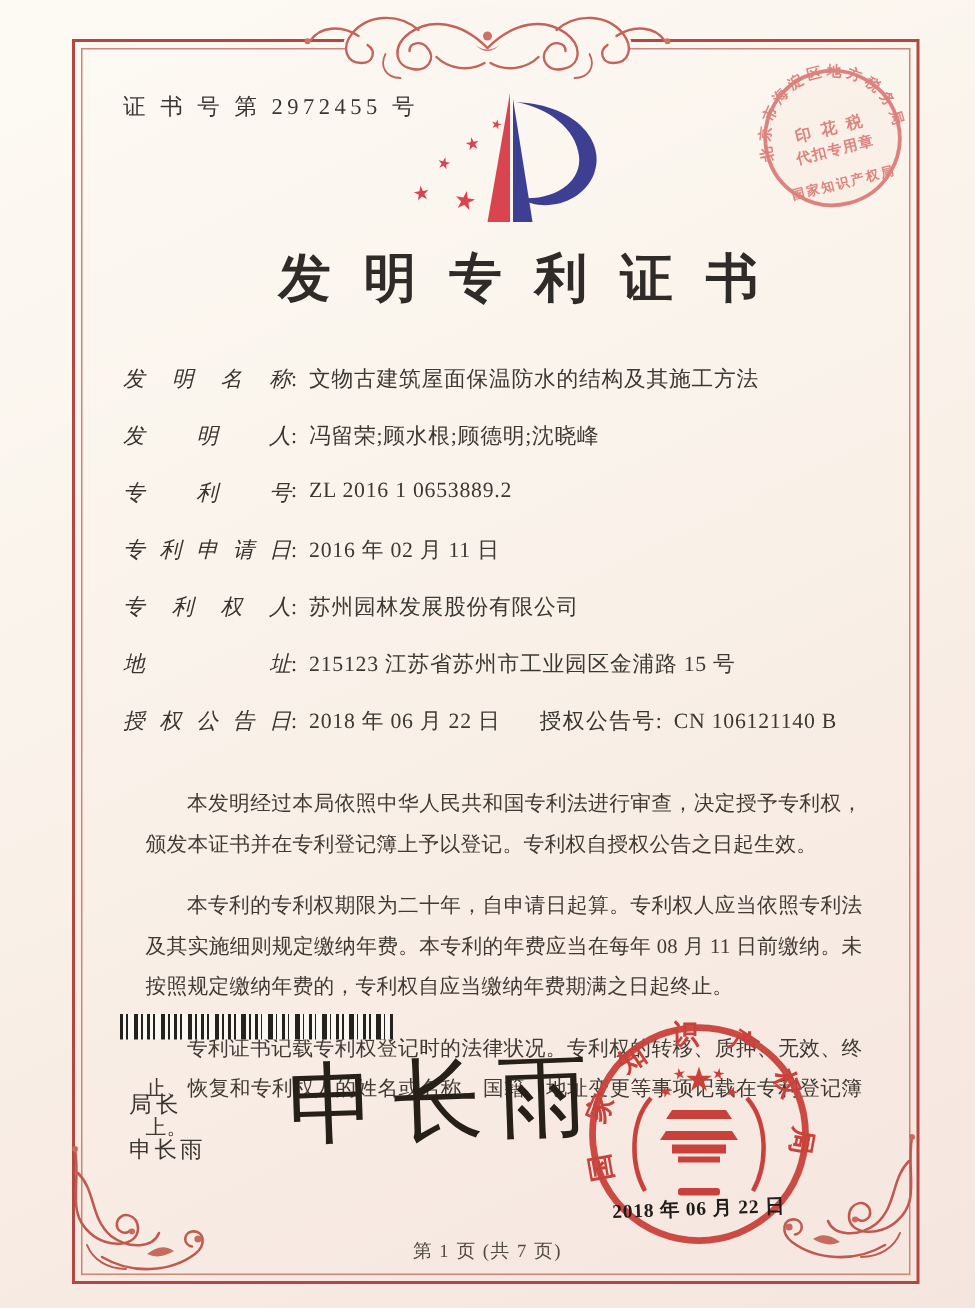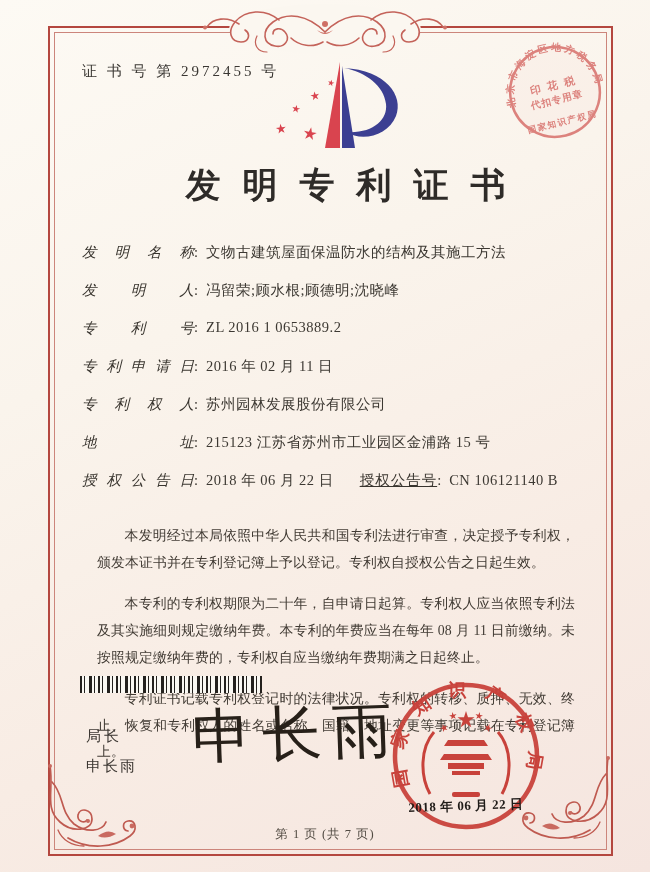--- a/index.html
+++ b/index.html
@@ -14,21 +14,21 @@
   .cert-no{position:absolute;left:82px;top:62px;font-size:15px;letter-spacing:3px;color:#3a3733;}
   .logo{position:absolute;left:268px;top:56px;width:140px;height:102px;}
   .title{position:absolute;left:0;right:0;top:162px;text-align:center;font-size:35px;font-weight:600;
          letter-spacing:22px;text-indent:22px;color:#2e2b28;margin-left:41px;}
   .fields{position:absolute;left:82px;top:243px;right:58px;}
   .frow{height:22px;margin-bottom:16px;font-size:14.5px;white-space:nowrap;}
   .flabel{display:inline-block;width:112px;text-align:justify;text-align-last:justify;vertical-align:top;font-style:italic;}
   .fcolon{margin-right:8px;}
   .fvalue{letter-spacing:0.5px;color:#3c3832;}
   .fpair2{margin-left:26px;}
-  .fpair2 .flabel2{letter-spacing:1px;text-decoration:underline;}
+  .fpair2 .flabel2{letter-spacing:1px;}
   .paras{position:absolute;left:82px;right:60px;top:508px;font-size:13.8px;line-height:1.93;
          color:#403a33;text-align:justify;letter-spacing:0.2px;}
   .paras p{margin:15px;text-indent:2em;}
   .barcode{position:absolute;left:80px;top:676px;width:182px;height:17px;background-color:#faf8f3;
     background-image:repeating-linear-gradient(90deg,
       #24211e 0 2px,transparent 2px 4px,
       #24211e 4px 5px,transparent 5px 9px,
       #24211e 9px 12px,transparent 12px 14px,
       #24211e 14px 15px,transparent 15px 18px);}
   .sig-role{position:absolute;left:86px;top:727px;font-size:15px;letter-spacing:3px;color:#3a3530;}

